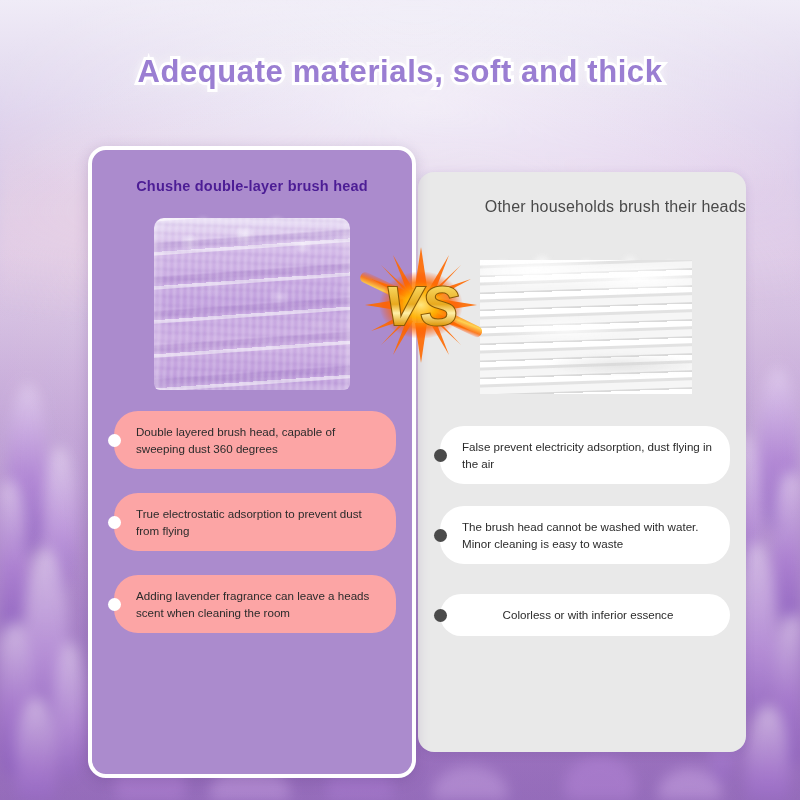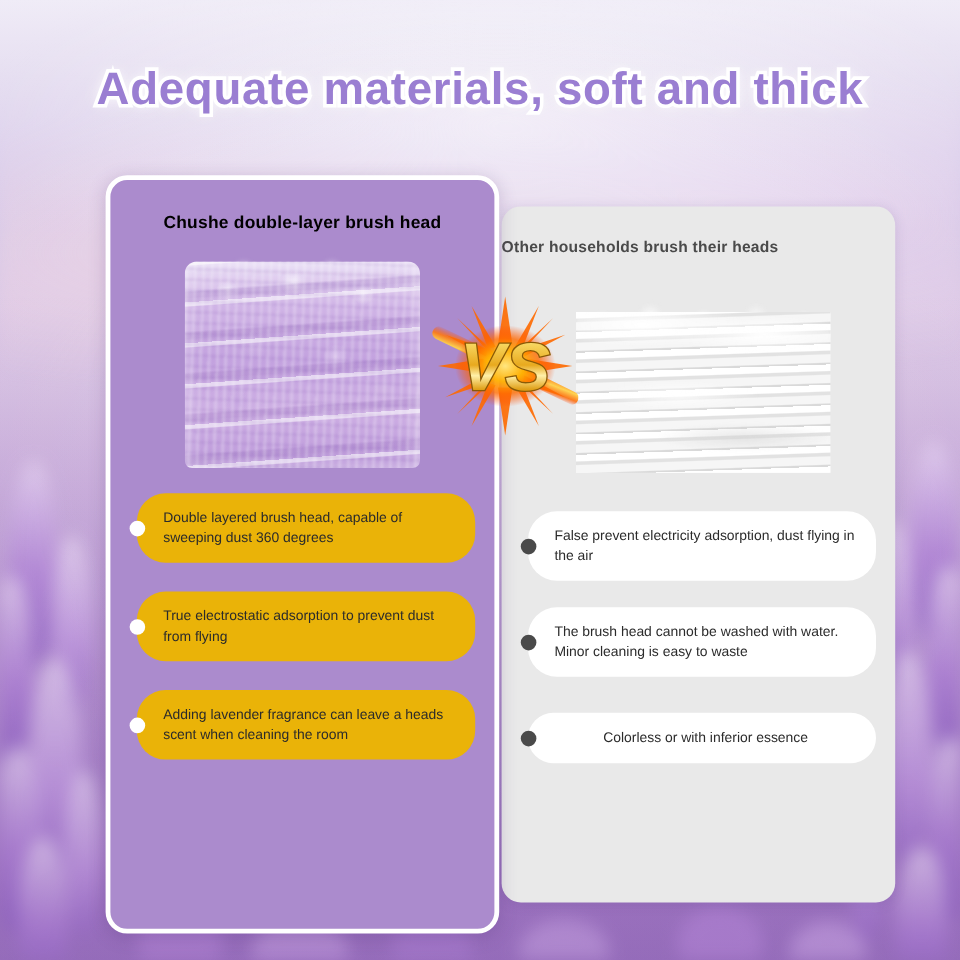--- a/index.html
+++ b/index.html
@@ -66,21 +66,21 @@
       radial-gradient(ellipse 760px 620px at 50% 42%, rgba(255,255,255,0.18) 0%, rgba(255,255,255,0) 62%),
       linear-gradient(180deg, rgba(255,255,255,0.10) 0%, rgba(140,100,180,0.0) 30%, rgba(110,70,155,0.16) 100%);
   }
 
   
   .title {
     position: absolute;
     left: 0; right: 0;
     top: 54px;
     text-align: center;
-    font-size: 38px;
+    font-size: 31px;
     font-weight: bold;
     letter-spacing: 0.6px;
     color: #9a7ed2;
     -webkit-text-stroke: 6px #ffffff;
     paint-order: stroke fill;
     text-shadow:
       0 0 10px rgba(255,255,255,0.95),
       0 0 18px rgba(255,255,255,0.75);
   }
 
@@ -94,23 +94,23 @@
     height: 580px;
     background: #e9e9e9;
     border-radius: 16px;
     box-shadow: 0 2px 10px rgba(90,60,130,0.16);
     overflow: hidden;
   }
   .panel-right-header {
     position: absolute;
     left: 0; right: 0;
     top: 26px;
-    text-align: left;
-    font-size: 13px;
-    font-weight: bold;
+    text-align: right;
+    font-size: 16px;
+    font-weight: normal;
     color: #4a4a4a;
     letter-spacing: 0.2px;
   }
 
   
   .panel-left {
     position: absolute;
     left: 88px;
     top: 146px;
     width: 328px;
@@ -122,21 +122,21 @@
     box-shadow: 0 3px 14px rgba(80,50,120,0.22);
     overflow: hidden;
   }
   .panel-left-header {
     position: absolute;
     left: 0; right: 0;
     top: 28px;
     text-align: center;
     font-size: 14.5px;
     font-weight: bold;
-    color: #000000;
+    color: #4c1d95;
     letter-spacing: 0.2px;
   }
 
   
   
   .prod-left {
     position: absolute;
     left: 62px;
     top: 68px;
     width: 196px;
@@ -271,21 +271,21 @@
     border-radius: 24px;
     padding: 12px 16px 12px 22px;
     font-size: 11.6px;
     line-height: 1.48;
     color: #2b2b2b;
     min-height: 32px;
     display: flex;
     align-items: center;
     box-sizing: border-box;
   }
-  .pill-left  { background: #eab308; }
+  .pill-left  { background: #fca5a5; }
   .pill-right { background: #ffffff; }
   .pill-center { justify-content: center; text-align: center; }
 
   .bullets-left {
     left: 16px;
     right: 16px;
     top: 262px;
   }
   .bullets-left .bullet-row { height: 56px; margin-bottom: 26px; }
 

